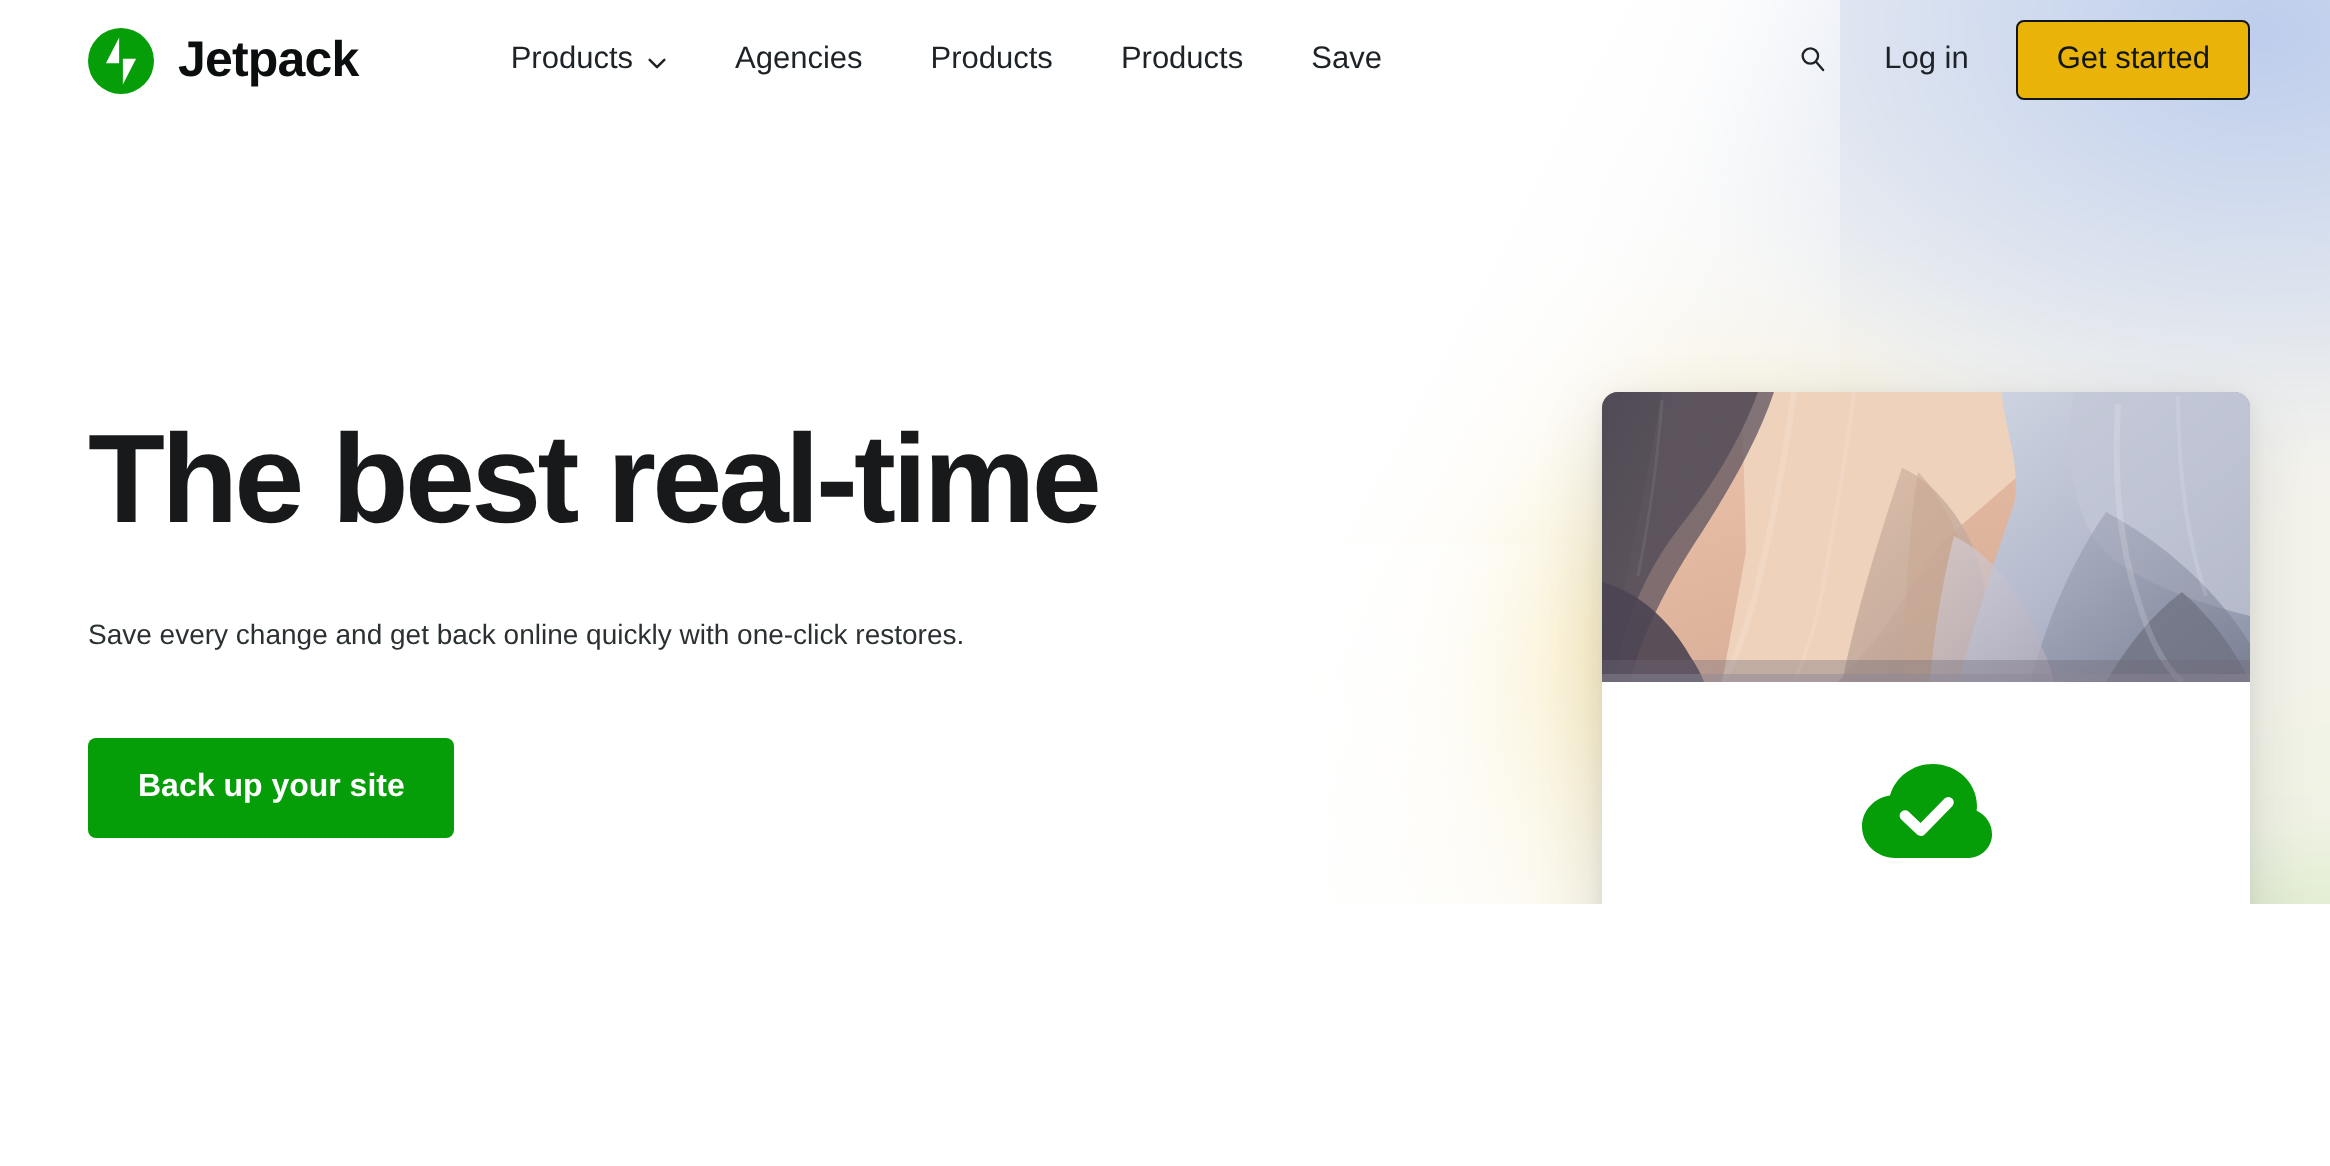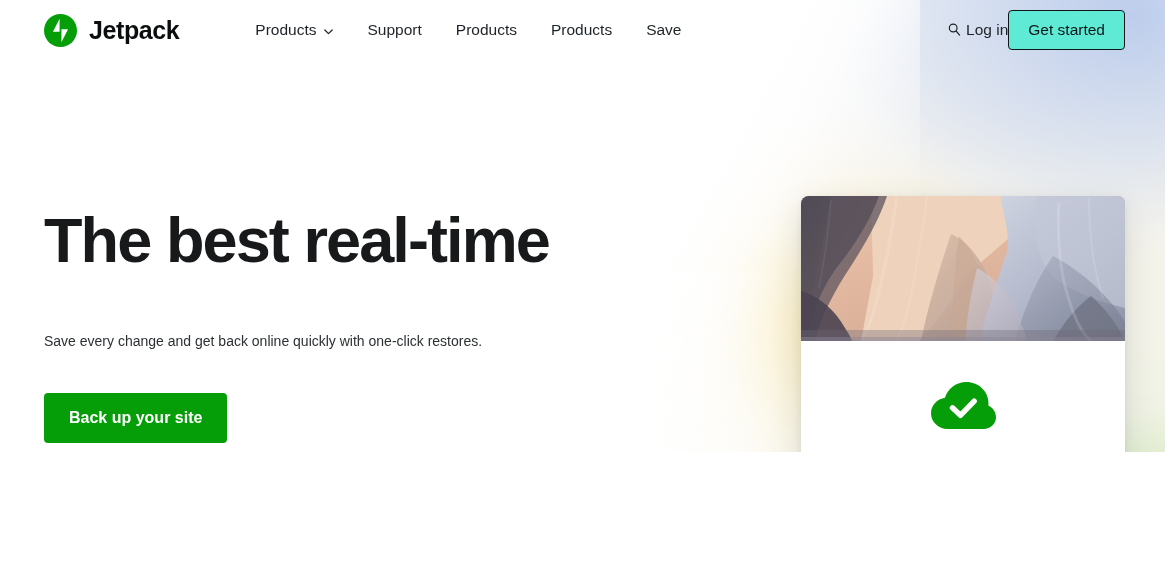--- a/index.html
+++ b/index.html
@@ -134,20 +134,21 @@
     width: 11px;
     height: 11px;
     display: inline-block;
     margin-top: 2px;
   }
 
   .header-right {
     margin-left: auto;
     display: flex;
     align-items: center;
+    gap: 24px;
   }
 
   .search-btn {
     width: 24px;
     height: 24px;
     display: inline-flex;
     align-items: center;
     justify-content: center;
     background: none;
     border: 0;
@@ -160,21 +161,21 @@
     color: #1d2327;
     text-decoration: none;
     cursor: pointer;
     white-space: nowrap;
   }
 
   .get-started-btn {
     font-family: inherit;
     font-size: 15.5px;
     color: #101517;
-    background: #5eead4;
+    background: #eab308;
     border: 1px solid #101517;
     border-radius: 4px;
     padding: 10px 19px;
     cursor: pointer;
     line-height: 1.1;
     white-space: nowrap;
   }
 
   
   .hero {
@@ -189,21 +190,21 @@
     width: 700px;
     flex: 0 0 700px;
   }
 
   .hero-title {
     font-size: 63px;
     line-height: 1.1;
     font-weight: 700;
     letter-spacing: -1.9px;
     color: #17191a;
-    margin: 0 0 50px 0;
+    margin: 0 0 26px 0;
     max-width: 690px;
   }
 
   .hero-sub {
     font-size: 14px;
     line-height: 32px;
     color: #2b3133;
     max-width: 545px;
     margin: 0 0 36px 0;
   }
@@ -296,21 +297,21 @@
     </a>
 
     <nav class="primary-nav">
       <a class="nav-link" href="#">
         <span>Products</span>
         <svg class="chev" viewBox="0 0 12 12">
           <path d="M2 4.3 L6 8.3 L10 4.3" fill="none" stroke="#1d2327" stroke-width="1.35" stroke-linecap="round" stroke-linejoin="round"></path>
         </svg>
       </a>
       <a class="nav-link" href="#">
-        <span>Support</span>
+        <span>Agencies</span>
       </a>
       <a class="nav-link" href="#">
         <span>Products</span>
       </a>
       <a class="nav-link" href="#">
         <span>Products</span>
       </a>
       <a class="nav-link" href="#">
         <span>Save</span>
       </a>

